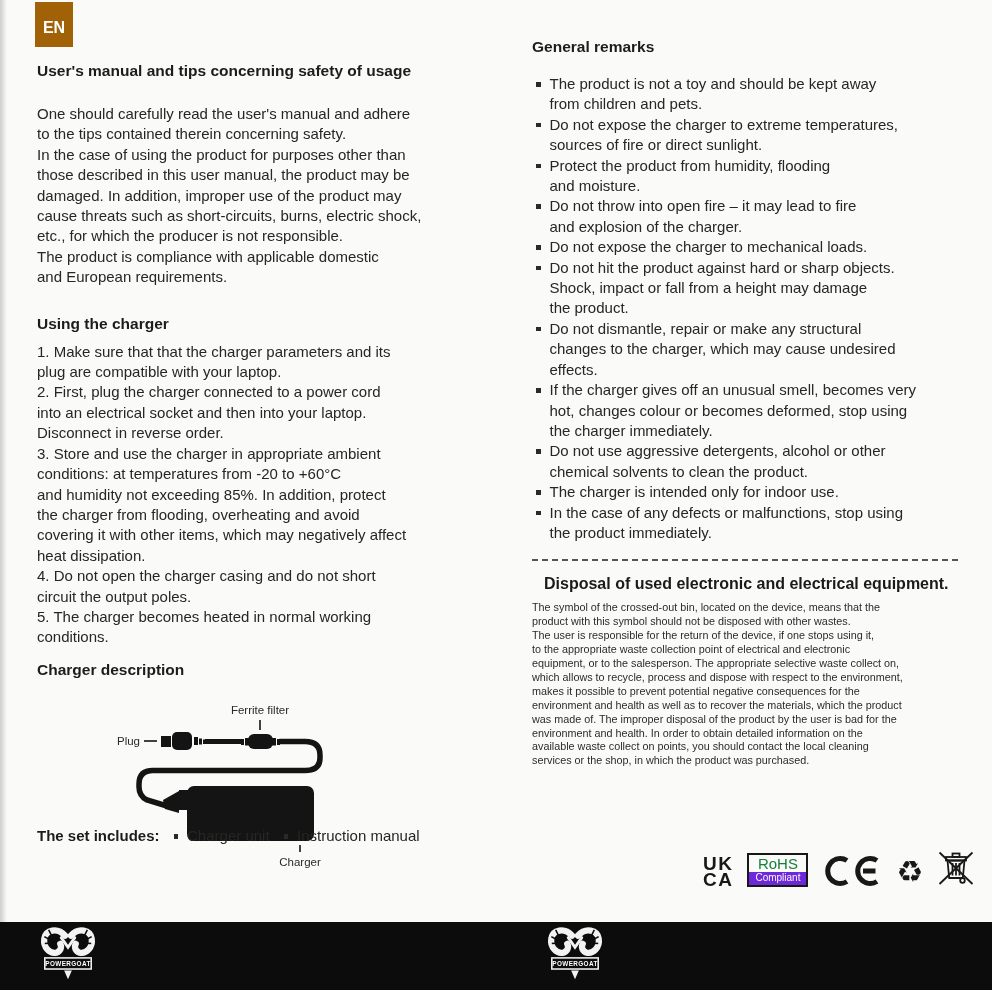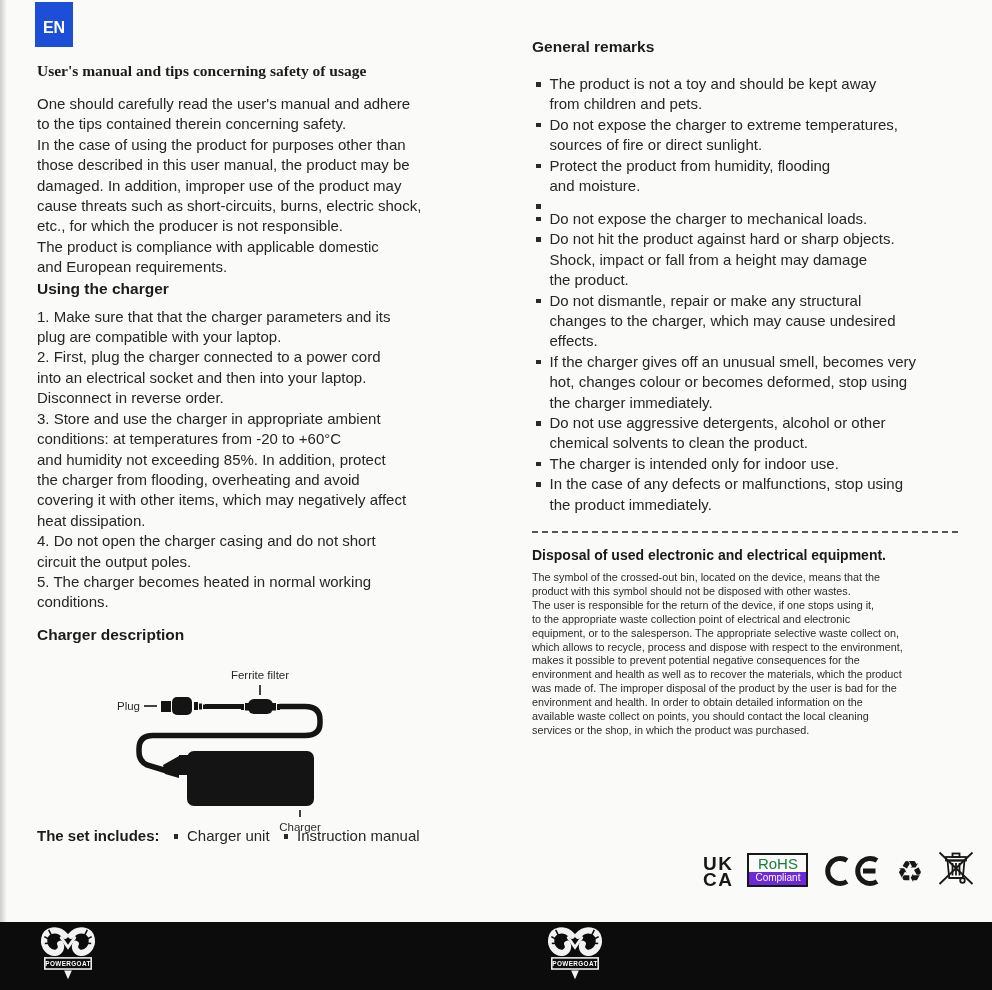--- a/index.html
+++ b/index.html
@@ -9,42 +9,42 @@
     font-family:"Liberation Sans", sans-serif;
     color:#222;
   }
   .page::before{ 
     content:"";position:absolute;left:0;top:0;width:7px;height:100%;
     background:linear-gradient(90deg,rgba(0,0,0,.18),rgba(0,0,0,0));
     pointer-events:none;
   }
   .en-badge{
     position:absolute;left:35px;top:2px;width:38px;height:45px;
-    background:#1d4ed8;color:#fff;font-weight:bold;font-size:16px;
+    background:#a16207;color:#fff;font-weight:bold;font-size:16px;
     display:flex;align-items:center;justify-content:center;padding-top:6px;box-sizing:border-box;
   }
   .col-left{position:absolute;left:37px;top:62px;width:436px;}
   .col-right{position:absolute;left:532px;top:38px;width:430px;}
   h1,h2{font-size:15.5px;font-weight:bold;color:#1c1c1c;margin:0;}
-  .title{margin-bottom:14px;font-family:Liberation Serif, serif;}
+  .title{margin-bottom:24px;}
   .body-text{font-size:15px;line-height:20.4px;white-space:pre-line;color:#262626;}
-  .h-using{margin:2px 0 9px;}
+  .h-using{margin:27px 0 9px;}
   .h-desc{margin:13px 0 0;}
   .diagram{display:block;margin-top:17px;}
   .diagram text{font-size:11.5px;fill:#2a2a2a;}
   .set-includes{position:absolute;left:37px;top:827px;font-size:15px;color:#262626;display:flex;align-items:center;}
   .set-includes .lbl{font-weight:bold;color:#1c1c1c;}
   .sq{display:inline-block;width:4.5px;height:4.5px;background:#2a2a2a;flex:none;}
   .set-includes .sq{margin:2px 9px 0 14px;}
   .bullets{list-style:none;margin:18px 0 0;padding:0;}
   .bullets li{display:flex;margin:0;}
   .bullets .sq{margin:8px 9px 0 4px;}
   .bullets span.txt{font-size:15px;line-height:20.4px;white-space:pre-line;color:#262626;}
   .divider{margin-top:16px;width:426px;border-top:2px dashed #555;}
-  .h-disposal{font-size:14px;font-weight:bold;color:#1a1a1a;margin:14px 0 8px;}
+  .h-disposal{font-size:16px;font-weight:bold;color:#1a1a1a;margin:14px 12px 8px;}
   .disposal-body{font-size:10.8px;line-height:13.9px;white-space:pre-line;color:#2b2b2b;width:420px;}
   .certs{position:absolute;left:703px;top:849px;display:flex;align-items:flex-end;gap:14px;}
   .ukca{font-weight:bold;font-size:19px;line-height:15.5px;letter-spacing:1.5px;color:#181818;text-align:center;}
   .rohs{border:2.5px solid #181818;text-align:center;min-width:57px;}
   .rohs-top{font-weight:normal;font-size:15px;color:#15803d;padding:0 4px;line-height:17px;}
   .rohs-bottom{background:#6d28d9;color:#fafafa;font-size:10px;line-height:12.5px;padding:0 3px 1px;}
   .recycle{font-size:30px;color:#181818;line-height:30px;}
   .footer{position:absolute;left:0;top:922px;width:992px;height:68px;background:#0c0c0c;}
   .goat-logo{position:absolute;top:3px;}
   .goat-left{left:39px;}
@@ -146,20 +146,22 @@
           <span class="txt">Do not expose the charger to extreme temperatures,
 sources of fire or direct sunlight.</span>
         </li>
       <li>
           <span class="sq"></span>
           <span class="txt">Protect the product from humidity, flooding
 and moisture.</span>
         </li>
       <li>
           <span class="sq"></span>
+          <span class="txt">Do not throw into open fire – it may lead to fire
+and explosion of the charger.</span>
         </li>
       <li>
           <span class="sq"></span>
           <span class="txt">Do not expose the charger to mechanical loads.</span>
         </li>
       <li>
           <span class="sq"></span>
           <span class="txt">Do not hit the product against hard or sharp objects.
 Shock, impact or fall from a height may damage
 the product.</span>

